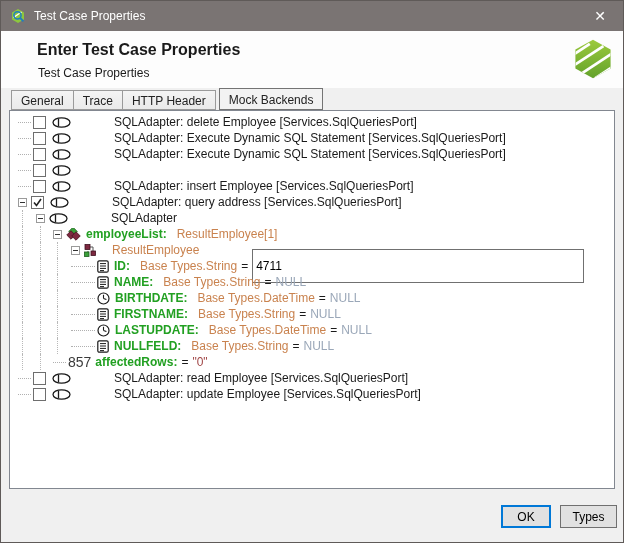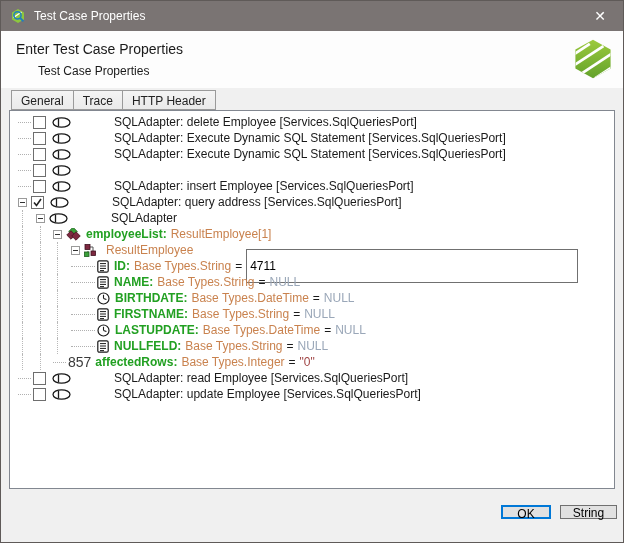--- a/index.html
+++ b/index.html
@@ -9,21 +9,21 @@
   .window { width:624px; height:543px; border:1px solid #5f5a58; display:flex; flex-direction:column; background:#f0f0f0; overflow:hidden; }
 
   
   .titlebar { height:30px; background:#7a7473; display:flex; align-items:center; flex:0 0 30px; }
   .titlebar .app-icon { margin-left:9px; display:flex; }
   .titlebar .title { color:#ffffff; margin-left:8px; font-size:12px; flex:1; }
   .titlebar .close { width:46px; height:30px; color:#ffffff; font-size:14px; display:flex; align-items:center; justify-content:center; cursor:default; }
 
   
   .header { height:57px; background:#fdfdfd; flex:0 0 57px; display:flex; align-items:flex-start; position:relative; }
-  .h-title { font-weight:normal; font-size:14px; margin:10px 0 0 15px; }
+  .h-title { font-weight:bold; font-size:16px; margin:10px 0 0 36px; }
   .h-sub { font-size:12px; margin:7px 0 0 37px; }
   .logo { position:absolute; right:10px; top:8px; }
 
   
   .tabstrip { height:22px; flex:0 0 22px; display:flex; align-items:flex-end; padding-left:10px; background:#f0f0f0; }
   .tab { border:1px solid #9a9a9a; border-left:none; background:linear-gradient(#f4f4f4,#eaeaea); padding:3px 9px 3px 9px; height:20px; font-size:12px; color:#222; }
   .tab:first-child { border-left:1px solid #9a9a9a;text-align:right; }
   .tab.active { border:1px solid #747474; background:#f2f2f2; height:22px; padding-top:4px; margin-left:3px; position:relative; z-index:2; }
 
   
@@ -31,29 +31,29 @@
   .row { display:flex; align-items:center; height:16px; padding-left:8px; white-space:nowrap; }
   .guide { align-self:stretch; margin-left:4px; border-left:1px dotted #b8b8b8; }
   .stub { border-top:1px dotted #b0b0b0; height:1px; margin-right:2px; }
   .expander { width:9px; height:9px; border:1px solid #9a9a9a; background:#fff; display:inline-flex; align-items:center; justify-content:center; flex:0 0 9px; margin-right:4px; }
   .expander i { display:block; width:5px; height:1px; background:#333; }
   .cbox { width:13px; height:13px; border:1px solid #6e6e6e; background:#fff; flex:0 0 13px; margin-right:6px; display:inline-flex; align-items:center; justify-content:center; }
   .icon { display:inline-flex; margin-right:5px; align-items:center; }
   .int-icon { font-size:14px; color:#3a3a3a; margin-right:4px; letter-spacing:0; }
   .t-black { color:#1a1a1a;margin-left:38px; }
   .t-name { color:#22a022; font-weight:bold; }
-  .t-type { color:#c9824e; margin-left:4px; }
+  .t-type { color:#c9824e; margin-left:10px; }
   .t-eq { color:#1a1a1a; margin:0 4px; }
   .t-null { color:#9aa7b8; }
   .t-quoted { color:#a04545; }
   .val-input { width:332px; height:16px; border:1px solid #707070; font-family:"Liberation Sans",sans-serif; font-size:12px; padding:16px 3px; }
 
   
   .footer { flex:0 0 53px; display:flex; justify-content:flex-end; align-items:flex-start; padding:16px 6px 0 0; gap:9px; background:#f0f0f0; }
-  .btn { font-family:"Liberation Sans",sans-serif; font-size:12px; height:14px; background:#e1e1e1; border:1px solid #707070; padding:0 4px; }
+  .btn { font-family:"Liberation Sans",sans-serif; font-size:12px; height:23px; background:#e1e1e1; border:1px solid #707070; padding:0 4px; }
   .btn.ok { width:50px; border:2px solid #0078d7; }
   .btn.cancel { width:57px; }
 </style>
 </head>
 <body>
 
 <div class="window">
 
   <div class="titlebar">
     <span class="app-icon">
@@ -92,20 +92,21 @@
           <line x1="56" y1="98" x2="100" y2="69"></line>
         </g>
       </svg>
     </span>
   </div>
 
   <div class="tabstrip" id="tabs">
       <div class="tab">General</div>
       <div class="tab">Trace</div>
       <div class="tab">HTTP Header</div>
+      <div class="tab active">Mock Backends</div>
     </div>
 
   <div class="treepanel" id="tree">
       <div class="row">
         <span class="stub" style="width: 13px;"></span>
         <span class="cbox"></span>
         <span class="icon">
           <svg width="19" height="11" viewBox="0 0 19 11">
             <ellipse cx="9.5" cy="5.5" rx="8.5" ry="4.7" fill="#fff" stroke="#1a1a1a" stroke-width="1.3"></ellipse>
             <line x1="6.5" y1="1.6" x2="6.5" y2="9.4" stroke="#1a1a1a" stroke-width="1.3"></line>
@@ -328,21 +329,20 @@
         <span class="t-type">Base Types.String</span>
         <span class="t-eq">=</span>
         <span class="t-null">NULL</span>
       </div>
       <div class="row">
         <span class="guide" style="width: 14px;"></span>
         <span class="guide" style="width: 13px;"></span>
         <span class="stub" style="width: 13px;"></span>
         <span class="int-icon">857</span>
         <span class="t-name">affectedRows:</span>
-        <span class="t-type">Base Types.Integer</span>
         <span class="t-eq">=</span>
         <span class="t-quoted">"0"</span>
       </div>
       <div class="row">
         <span class="stub" style="width: 13px;"></span>
         <span class="cbox"></span>
         <span class="icon">
           <svg width="19" height="11" viewBox="0 0 19 11">
             <ellipse cx="9.5" cy="5.5" rx="8.5" ry="4.7" fill="#fff" stroke="#1a1a1a" stroke-width="1.3"></ellipse>
             <line x1="6.5" y1="1.6" x2="6.5" y2="9.4" stroke="#1a1a1a" stroke-width="1.3"></line>
@@ -358,16 +358,16 @@
             <ellipse cx="9.5" cy="5.5" rx="8.5" ry="4.7" fill="#fff" stroke="#1a1a1a" stroke-width="1.3"></ellipse>
             <line x1="6.5" y1="1.6" x2="6.5" y2="9.4" stroke="#1a1a1a" stroke-width="1.3"></line>
           </svg>
         </span>
         <span class="t-black">SQLAdapter: update Employee [Services.SqlQueriesPort]</span>
       </div>
     </div>
 
   <div class="footer">
     <button class="btn ok">OK</button>
-    <button class="btn cancel">String</button>
+    <button class="btn cancel">Types</button>
   </div>
 
 </div>
 
 </body></html>

